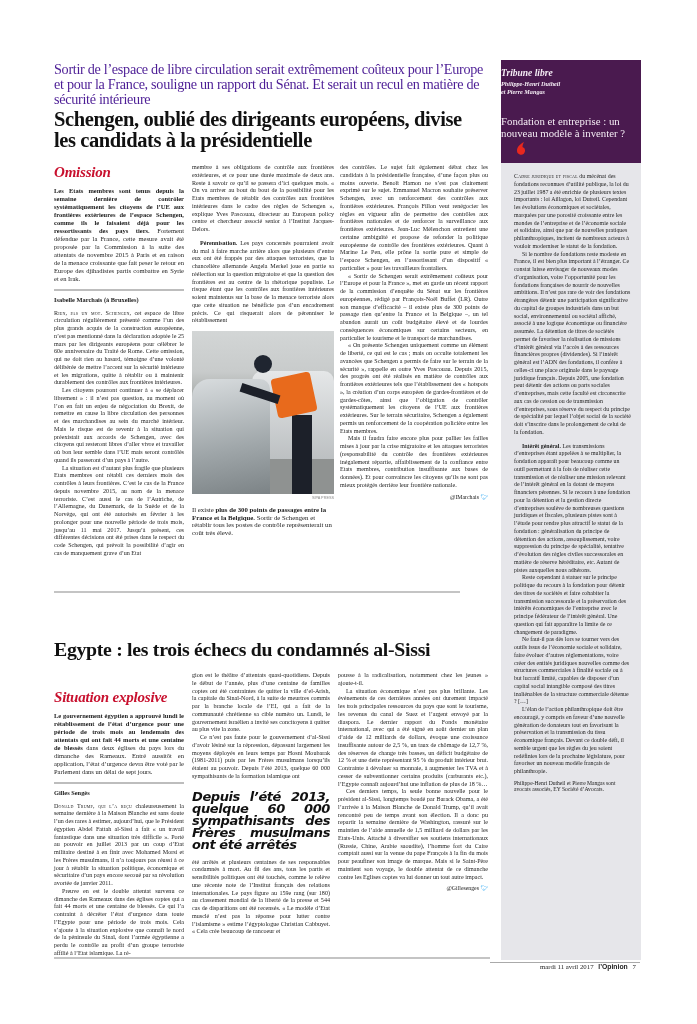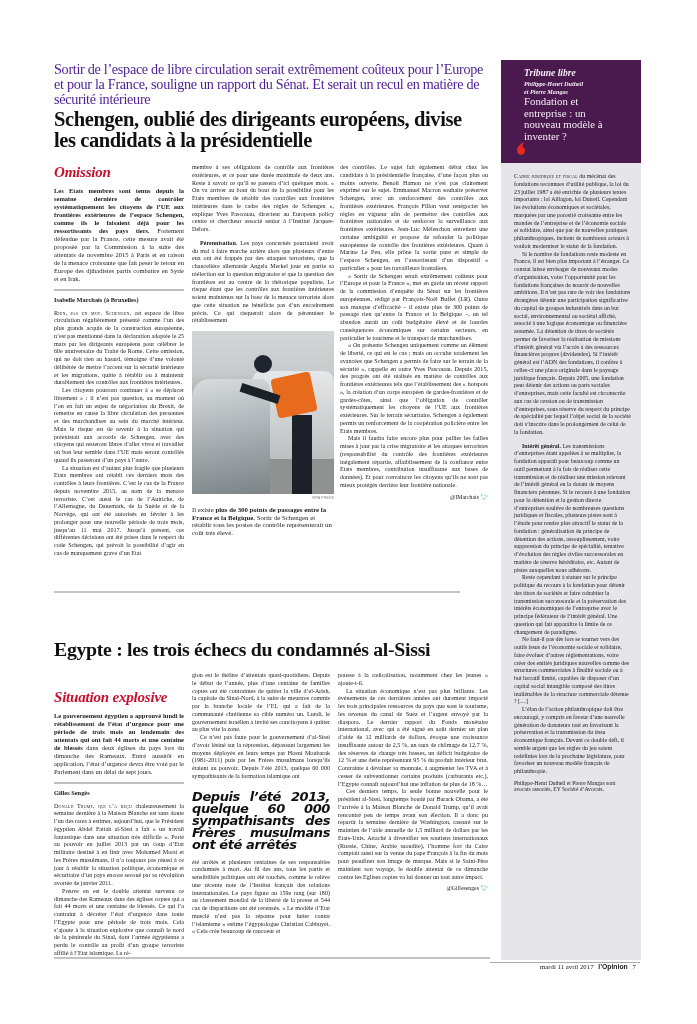--- a/index.html
+++ b/index.html
@@ -34,24 +34,24 @@
   .photo .legs { position: absolute; left: 100px; top: 84px; width: 20px; height: 79px; background: #1c2029; }
   .photo .arm { position: absolute; left: 48px; top: 58px; width: 40px; height: 9px; background: #1c2029; transform: rotate(18deg); }
   .credit { font-family: "Liberation Sans", sans-serif; font-size: 3.8px; text-align: right; color: #888; margin-top: 1px; }
   .caption { font-size: 6.8px; line-height: 7.8px; margin-top: 3px; text-align: left; }
   .caption b { font-weight: bold; }
 
   .twitter { color: #1da1f2; font-family: "DejaVu Sans", sans-serif; font-size: 6px; }
   .handle { text-align: right; margin-top: 3px; font-size: 5.8px; }
 
   
-  .trib-box { position: absolute; left: 501px; top: 60px; width: 140px; height: 103px; background: #4a1a4f; color: #f4ecf4; padding: 8px 23px; }
+  .trib-box { position: absolute; left: 501px; top: 60px; width: 140px; height: 103px; background: #4a1a4f; color: #f4ecf4; padding: 8px 0; }
   .trib-label { font-style: italic; font-weight: bold; font-size: 9.5px; line-height: 11px; }
   .trib-authors { font-style: italic; font-weight: bold; font-size: 6.2px; line-height: 8px; margin-top: 1px; }
-  .trib-title { font-size: 10.8px; line-height: 11.5px; margin-top: 0; font-weight: normal; }
+  .trib-title { font-size: 10.8px; line-height: 11.5px; margin-top: 20px; font-weight: normal; }
   .quote-mark { position: absolute; left: 14px; top: 82px; width: 13px; height: 13px; }
   .trib-body { position: absolute; left: 501px; top: 163px; width: 140px; height: 797px; background: #e6e6ea; padding: 10px 10px 0 13px; font-size: 5.9px; line-height: 7.75px; color: #222; }
   .trib-body p { text-indent: 8px; text-align: left; }
   .trib-body p.noindent { text-indent: 0; }
   .trib-body p.gap { margin-top: 6px; }
   .trib-sig { margin-top: 4px; font-size: 5.6px; line-height: 6.6px; }
 
   
   .mid-rule { position: absolute; left: 54px; top: 591px; width: 406px; height: 1.5px; background: #c4c4c4; }
 

